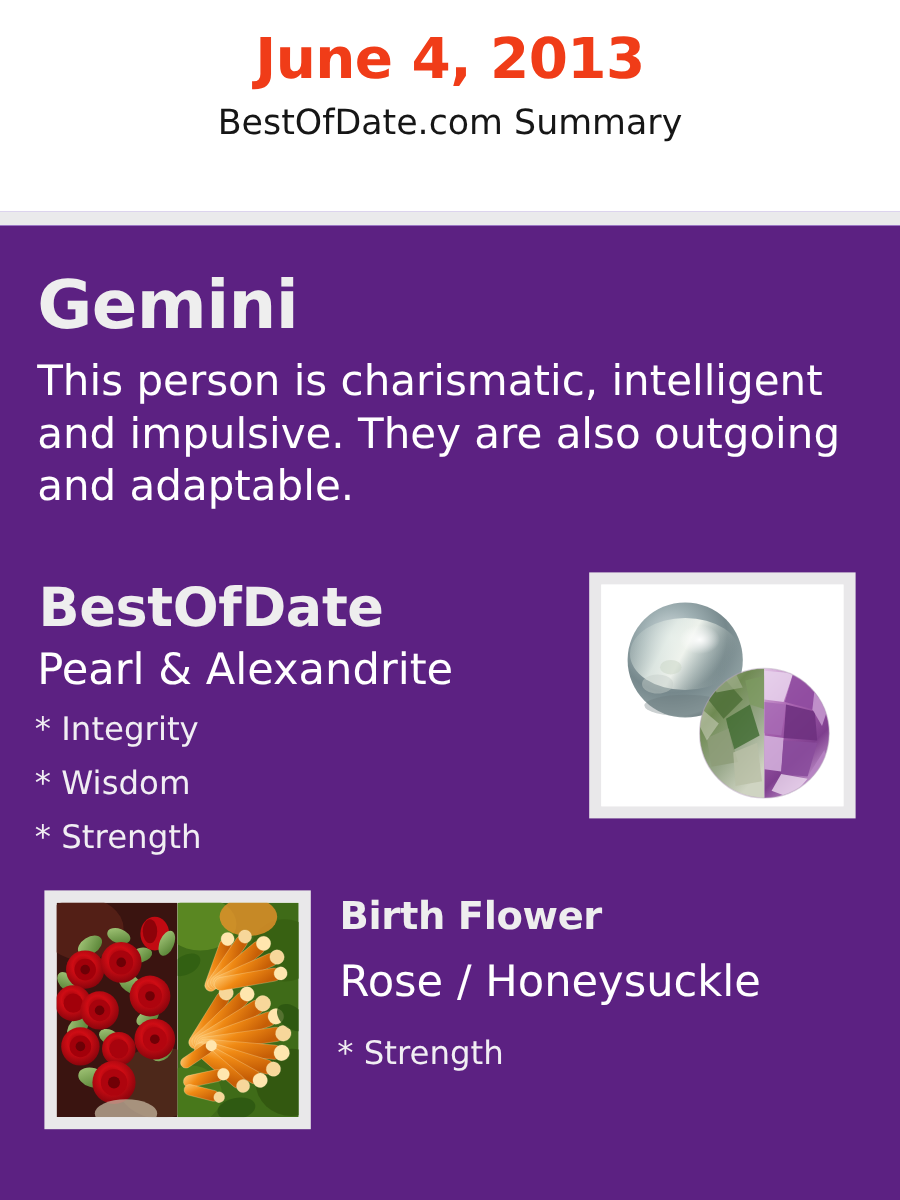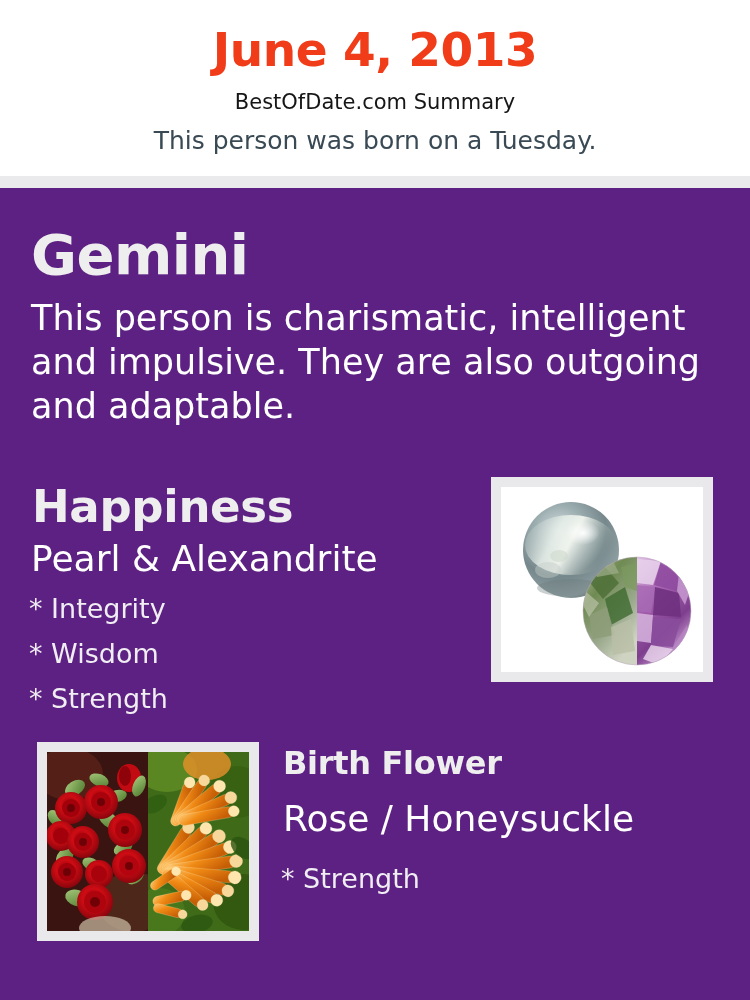--- a/index.html
+++ b/index.html
@@ -36,21 +36,21 @@
     font-weight: 700;
     line-height: 58px;
     letter-spacing: -0.5px;
     color: #f03c18;
     font-family: "DejaVu Sans", "Liberation Sans", sans-serif;
   }
   .site-summary {
     position: absolute;
     left: 0; top: 84px;
     width: 750px;
-    font-size: 21px;
+    font-size: 29px;
     font-weight: 400;
     line-height: 37px;
     color: #161616;
   }
   .born-line {
     position: absolute;
     left: 0; top: 125px;
     width: 750px;
     font-size: 25px;
     font-weight: 400;
@@ -181,30 +181,29 @@
   .photo-inner svg { display: block; width: 100%; height: 100%; }
 </style>
 </head>
 <body>
 
 <div id="page">
 
   <div class="header">
     <div class="date-title">June 4, 2013</div>
     <div class="site-summary">BestOfDate.com Summary</div>
-    <div class="born-line">This person was born on a Tuesday.</div>
   </div>
   <div class="header-rule"></div>
 
   <div class="panel"></div>
 
   <div class="zodiac-name">Gemini</div>
   <div class="zodiac-desc">This person is charismatic, intelligent and impulsive. They are also outgoing and adaptable.</div>
 
-  <div class="stone-heading">Happiness</div>
+  <div class="stone-heading">BestOfDate</div>
   <div class="stone-name">Pearl &amp; Alexandrite</div>
   <div class="stone-traits">
     <div class="trait">* Integrity</div>
     <div class="trait">* Wisdom</div>
     <div class="trait">* Strength</div>
   </div>
 
   <div class="photo-frame" id="gem-frame">
     <div class="photo-inner">
       <svg viewBox="0 0 202 185" preserveAspectRatio="xMidYMid meet">

